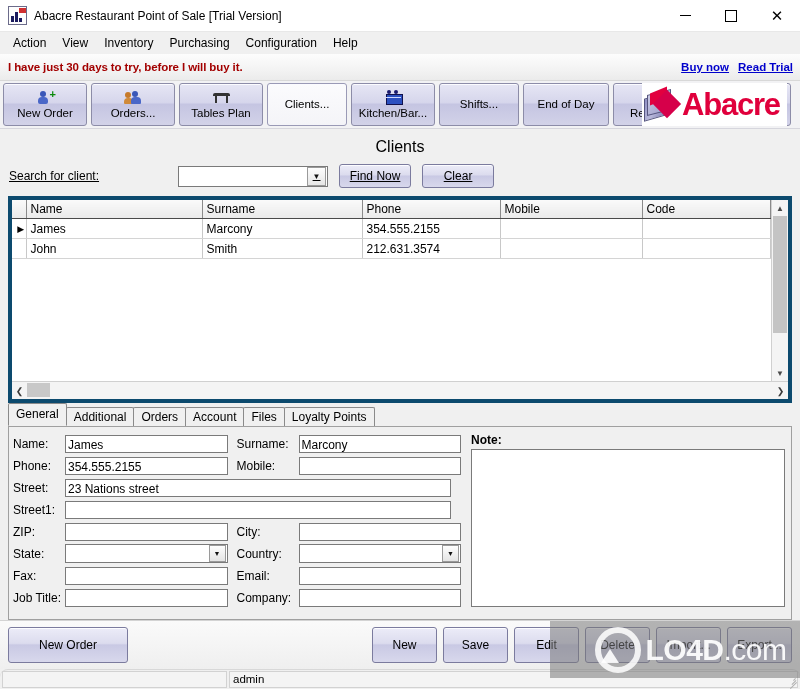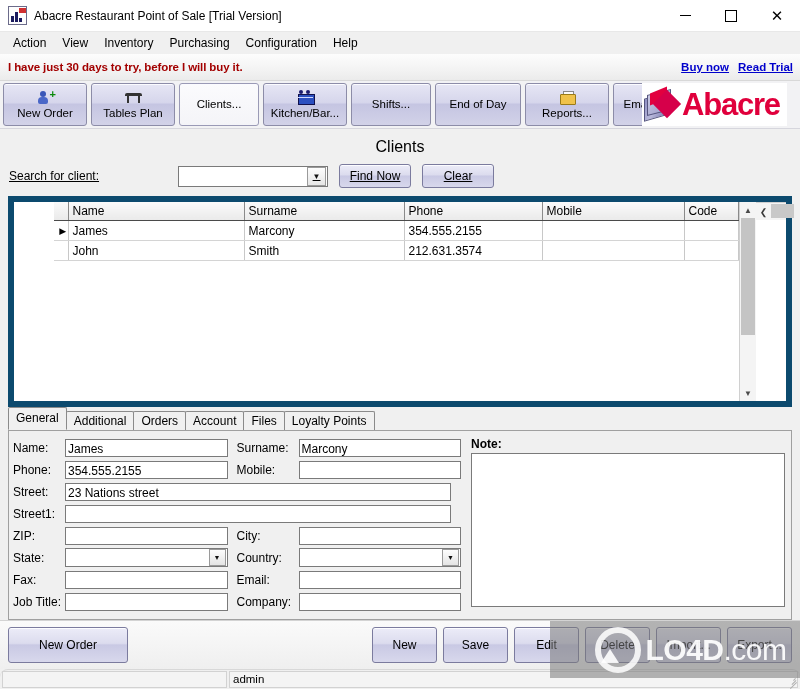--- a/index.html
+++ b/index.html
@@ -233,27 +233,26 @@
     box-shadow: inset 0 1px 0 #fcfcff;
     font-size: 12px; color: #000;
     display: flex; align-items: center; justify-content: center;
     cursor: default; white-space: nowrap;
   }
   .searchrow .btn { margin-left: 11px; width: 70px; }
 
   
   .gridwrap {
     margin: 0 8px;
-    border: 6px solid #0c4a6e;
+    border: 4px solid #0c4a6e;
     background: #fff;
     height: 199px;
-    display: flex; flex-direction: row;
-    flex: 0 0 auto;
-    position: relative;
-    padding-left: 40px;
+    display: flex; flex-direction: column;
+    flex: 0 0 auto;
+    position: relative;
   }
   .gridmain { display:flex; flex: 1 1 auto; min-height:0; }
   .gridcols { flex: 1 1 auto; display:flex; flex-direction:column; min-width:0; }
   table.grid { border-collapse: collapse; width: 100%; table-layout: fixed; }
   table.grid th {
     background: linear-gradient(to bottom,#fafafa,#eaeaea);
     border-right: 1px solid #8a8a8a;
     border-bottom: 1px solid #4a4a4a;
     font-weight: normal; font-size: 12px;
     text-align: left; padding: 1px 0 2px 4px;
@@ -490,20 +489,31 @@
       <div class="ticon">
         <div class="ic-person">
             <div class="head"></div>
             <div class="body"></div>
           </div>
         <div class="ic-plus">+</div>
       </div>
       <div class="tlabel">New Order</div>
     </div>
 
+    <div class="tbtn">
+      <div class="ticon">
+        <div class="ic-people">
+            <div class="h1"></div>
+            <div class="h2"></div>
+            <div class="b1"></div>
+            <div class="b2"></div>
+          </div>
+      </div>
+      <div class="tlabel">Orders...</div>
+    </div>
 
     <div class="tbtn">
       <div class="ticon">
         <div class="ic-table">
             <div class="top"></div>
             <div class="lg1"></div>
             <div class="lg2"></div>
           </div>
       </div>
       <div class="tlabel">Tables Plan</div>

